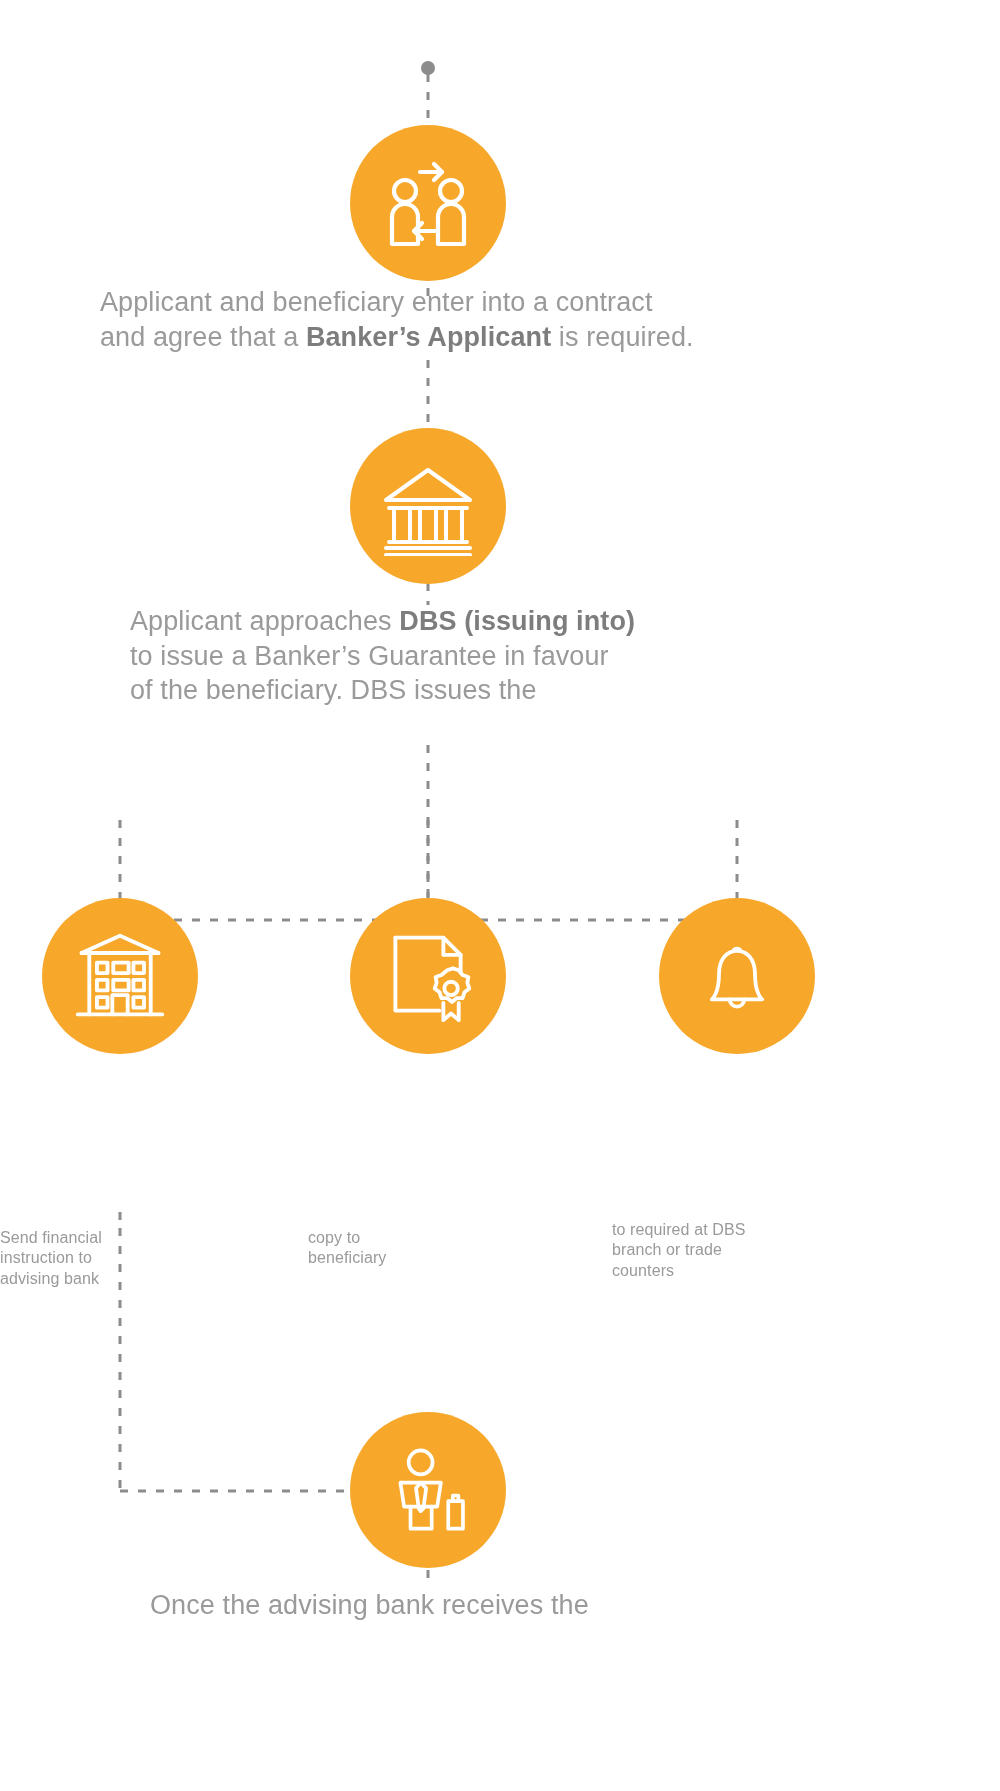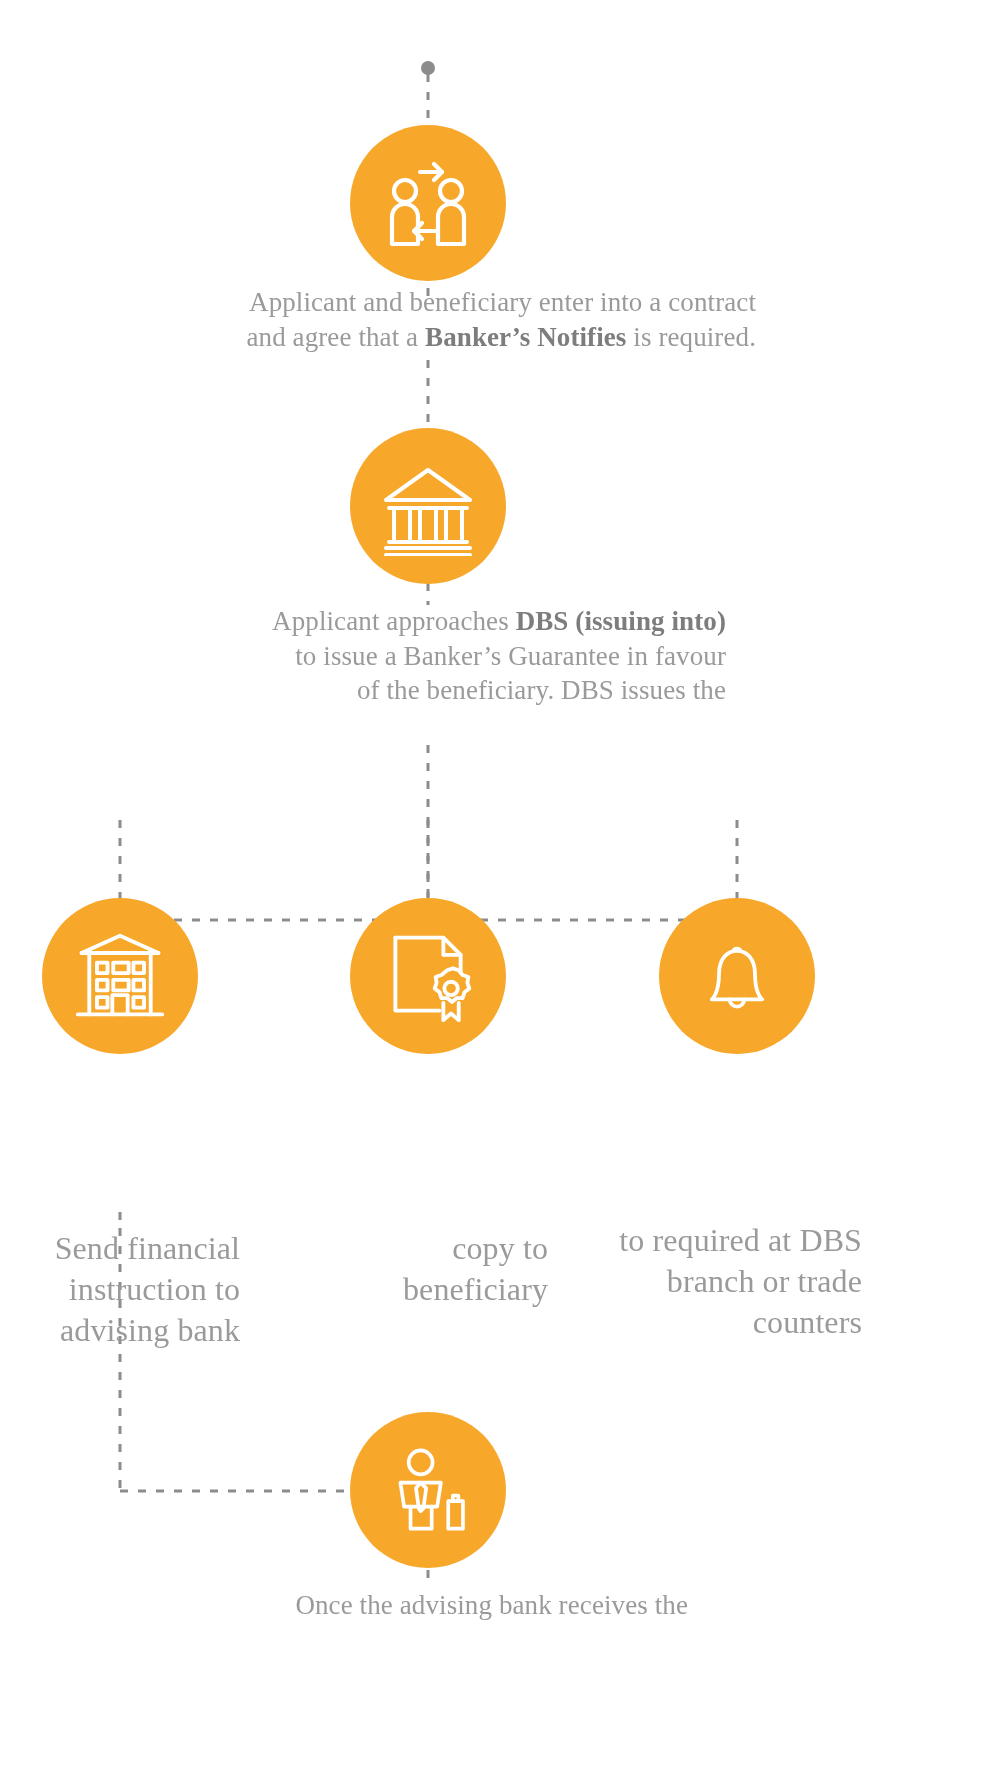--- a/index.html
+++ b/index.html
@@ -29,30 +29,30 @@
     border-radius: 50%;
     background: #F7A82B;
     display: flex;
     align-items: center;
     justify-content: center;
   }
   .node-circle svg { display: block; }
   
   .caption {
     position: absolute;
-    text-align: right;
+    text-align: left;
     color: #9a9a9a;
-    font-family: Liberation Serif, serif;
+    font-family: Liberation Sans, sans-serif;
     font-weight: 400;
     line-height: 1.28;
     letter-spacing: 0.1px;
   }
   .caption b { color: #7d7d7d; font-weight: 700; }
   .caption-main { font-size: 27px; }
-  .caption-col  { font-size: 32px; }
+  .caption-col  { font-size: 16px; }
 </style>
 </head>
 <body>
 
 <div id="canvas">
 
   <svg id="connectors" viewBox="0 0 1000 1791" width="1000" height="1791">
     <g stroke="#8c8c8c" stroke-width="3" fill="none" stroke-dasharray="8 10" stroke-linecap="butt">
 
       <line x1="428" y1="74" x2="428" y2="125"></line>
@@ -110,21 +110,21 @@
         <polyline points="54,9 62,17 54,25"></polyline>
 
         <line x1="56" y1="76" x2="34" y2="76"></line>
         <polyline points="42,68 34,76 42,84"></polyline>
       </g>
     </svg>
   </div>
 
   <div class="caption caption-main" style="left:100px; top:285px; width:656px;">
     <div>Applicant and beneficiary enter into a contract</div>
-    <div><span>and agree that a </span><b>Banker’s Notifies</b><span> is required.</span></div>
+    <div><span>and agree that a </span><b>Banker’s Applicant</b><span> is required.</span></div>
   </div>
 
   <div class="node-circle" style="left: 350px; top: 428px; width: 156px; height: 156px; background: rgb(247, 168, 43);">
     <svg width="100" height="100" viewBox="0 0 100 100">
       <g fill="none" stroke="#ffffff" stroke-width="4" stroke-linecap="round" stroke-linejoin="round">
 
         <polyline points="8,44 50,14 92,44 8,44"></polyline>
 
         <rect x="16" y="52" width="16" height="34"></rect>
         <line x1="11" y1="52" x2="37" y2="52"></line>
@@ -236,17 +236,17 @@
         <path d="M42 42 L37 48 L40 70 L42 73 L45 70 L48 48 Z"></path>
 
         <path d="M31 68 V92 H54 V68"></path>
 
         <rect x="72" y="62" width="16" height="30"></rect>
         <path d="M77 62 V56 h6 v6"></path>
       </g>
     </svg>
   </div>
 
-  <div class="caption caption-main" style="left:132px; top:1588px; width:556px;">
+  <div class="caption caption-main" style="left:150px; top:1588px; width:556px;">
     <div>Once the advising bank receives the</div>
   </div>
 
 </div>
 
 </body></html>

